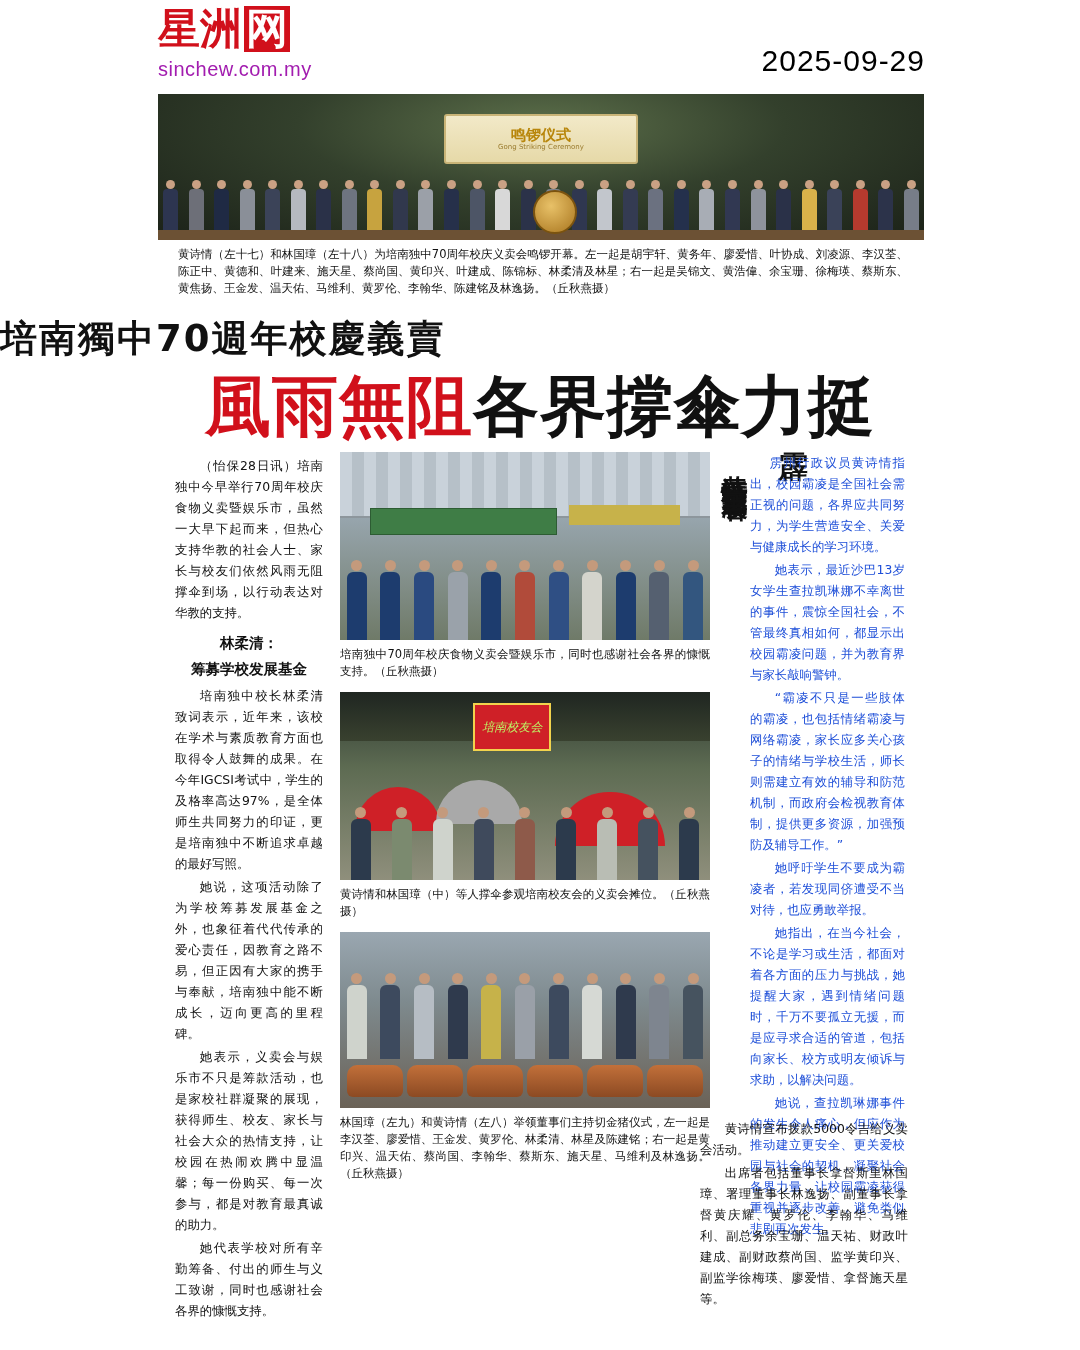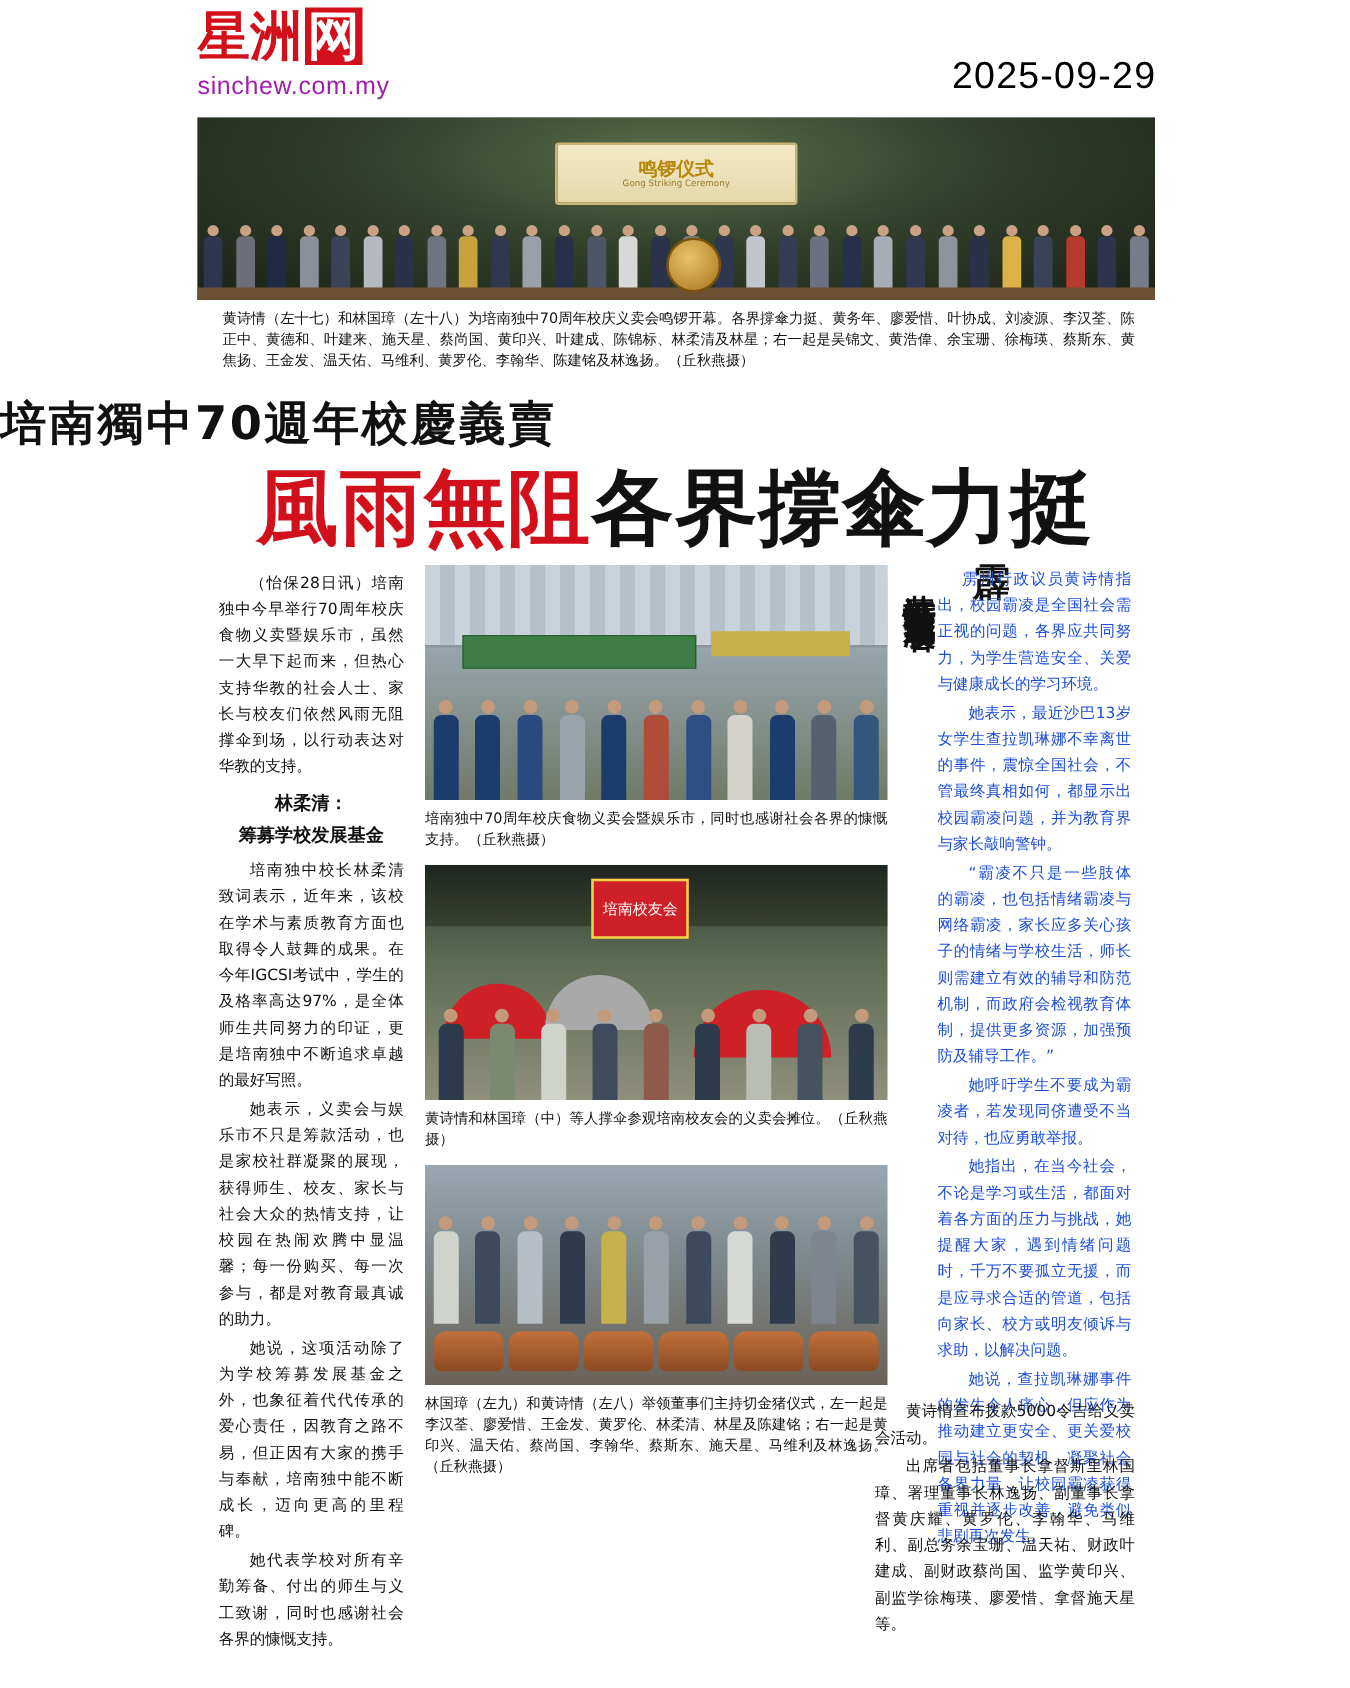--- a/index.html
+++ b/index.html
@@ -296,23 +296,24 @@
     width:11px;height:11px;border-radius:50%;
     background:#c49a7c; margin:-12px auto 0;
   }
   .tent-top {
     position:absolute; left:0; top:0; width:100%; height:26%;
     background:linear-gradient(#1f2621,#39412f);
   }
   .red-flag {
     position:absolute; left:36%; top:6%; width:74px; height:44px;
     background:#cf2027; border:2px solid #f2d34d;
-    color:#ffffff; font-family:"DejaVu Sans",sans-serif; font-size:12px;
+    color:#bef264; font-family:"DejaVu Sans",sans-serif; font-size:12px;
     display:flex; align-items:center; justify-content:center; text-align:center;
     line-height:1.1;
+    font-style:italic;
   }
   .umbrella {
     position:absolute; bottom:26%; width:86px; height:44px;
     border-radius:86px 86px 0 0;
     background: var(--c,#cf2027);
   }
   .pig-row {
     position:absolute; left:2%; bottom:6%; width:96%; height:26%;
     display:flex; gap:4px; align-items:flex-end;
   }
@@ -426,34 +427,34 @@
       <div class="person" style="--c:#2a3148"></div>
       <div class="person" style="--c:#d9b24a"></div>
       <div class="person" style="--c:#3a4258"></div>
       <div class="person" style="--c:#b63a2e"></div>
       <div class="person" style="--c:#2c334a"></div>
       <div class="person" style="--c:#777d88"></div>
     </div>
     <div class="hero-floor"></div>
   </div>
 
-  <div class="caption cap-hero">黄诗情（左十七）和林国璋（左十八）为培南独中70周年校庆义卖会鸣锣开幕。各界撐傘力挺、黄务年、廖爱惜、叶协成、刘凌源、李汉荃、陈正中、黄德和、叶建来、施天星、蔡尚国、黄印兴、叶建成、陈锦标、林柔清及林星；右一起是吴锦文、黄浩偉、余宝珊、徐梅瑛、蔡斯东、黄焦扬、王金发、温天佑、马维利、黄罗伦、李翰华、陈建铭及林逸扬。（丘秋燕摄）</div>
+  <div class="caption cap-hero">黄诗情（左十七）和林国璋（左十八）为培南独中70周年校庆义卖会鸣锣开幕。左一起是胡宇轩、黄务年、廖爱惜、叶协成、刘凌源、李汉荃、陈正中、黄德和、叶建来、施天星、蔡尚国、黄印兴、叶建成、陈锦标、林柔清及林星；右一起是吴锦文、黄浩偉、余宝珊、徐梅瑛、蔡斯东、黄焦扬、王金发、温天佑、马维利、黄罗伦、李翰华、陈建铭及林逸扬。（丘秋燕摄）</div>
 
   <div class="kicker">培南獨中70週年校慶義賣</div>
   <div class="headline">
     <span class="red">風雨無阻</span><span class="blk">各界撐傘力挺</span>
   </div>
 
   <div class="col-left">
     <p>（怡保28日讯）培南独中今早举行70周年校庆食物义卖暨娱乐市，虽然一大早下起而来，但热心支持华教的社会人士、家长与校友们依然风雨无阻撑伞到场，以行动表达对华教的支持。</p>
     <div class="sub-head">林柔清：</div>
     <div class="sub-head2">筹募学校发展基金</div>
     <p>培南独中校长林柔清致词表示，近年来，该校在学术与素质教育方面也取得令人鼓舞的成果。在今年IGCSI考试中，学生的及格率高达97%，是全体师生共同努力的印证，更是培南独中不断追求卓越的最好写照。</p>
+    <p>她说，这项活动除了为学校筹募发展基金之外，也象征着代代传承的爱心责任，因教育之路不易，但正因有大家的携手与奉献，培南独中能不断成长，迈向更高的里程碑。</p>
     <p>她表示，义卖会与娱乐市不只是筹款活动，也是家校社群凝聚的展现，获得师生、校友、家长与社会大众的热情支持，让校园在热闹欢腾中显温馨；每一份购买、每一次参与，都是对教育最真诚的助力。</p>
-    <p>她说，这项活动除了为学校筹募发展基金之外，也象征着代代传承的爱心责任，因教育之路不易，但正因有大家的携手与奉献，培南独中能不断成长，迈向更高的里程碑。</p>
     <p>她代表学校对所有辛勤筹备、付出的师生与义工致谢，同时也感谢社会各界的慷慨支持。</p>
   </div>
 
   <div class="mid-col">
 
     <div class="photo photo-market">
       <div class="roof"></div>
       <div class="stall-banner"></div>
       <div class="stall-banner2"></div>
       <div class="crowd-row">

